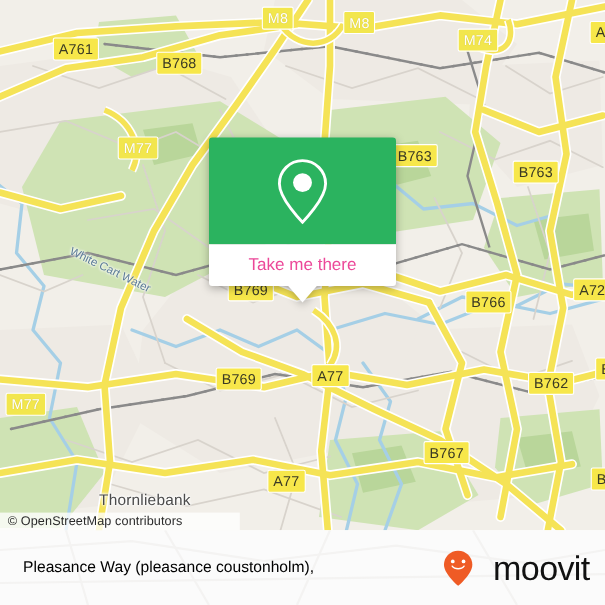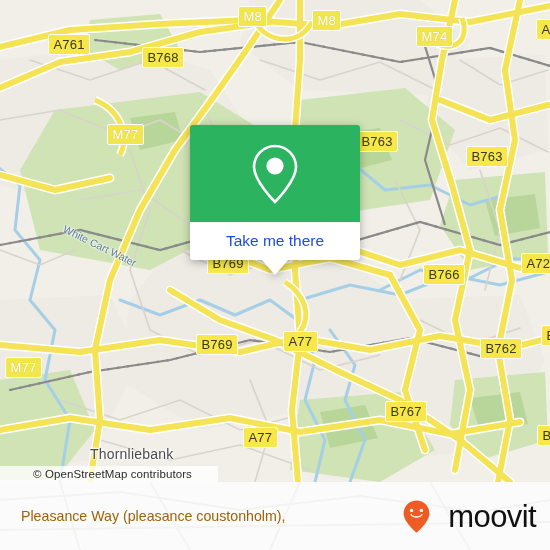--- a/index.html
+++ b/index.html
@@ -16,21 +16,20 @@
   .map-svg{position:absolute;left:0;top:0;width:550px;height:482px;display:block;}
 
   
   .attrib{
     position:absolute;left:0;top:466px;width:218px;height:16px;
     background:rgba(255,255,255,0.78);
     display:flex;align-items:center;
     padding-left:7px;box-sizing:border-box;
     font-size:11.5px;color:#2b2b2b;letter-spacing:0.1px;
     white-space:nowrap;
-    justify-content:center;
   }
 
   
   .shield{
     position:absolute;
     background:#f7e74a;
     border:1.6px solid #ffffff;
     border-radius:2px;
     color:#3a3a24;
     font-weight:normal;
@@ -63,42 +62,42 @@
   }
   .callout-head{
     height:97px;background:#2bb35f;
     border-top-left-radius:3px;border-top-right-radius:3px;
     display:flex;align-items:center;justify-content:center;
   }
   .callout-foot{
     height:38px;background:#ffffff;
     border-bottom-left-radius:3px;border-bottom-right-radius:3px;
     display:flex;align-items:center;justify-content:center;
-    font-size:15.5px;color:#1d4ed8;
+    font-size:15.5px;color:#ec4899;
   }
   .callout-tail{
     position:absolute;left:50%;top:135px;margin-left:-13px;
     width:0;height:0;
     border-left:13px solid transparent;
     border-right:13px solid transparent;
     border-top:15px solid #ffffff;
   }
 
   
   .bottombar{
     position:absolute;left:0;top:482px;width:550px;height:68px;
     background:#fbfbfb;overflow:hidden;
   }
   .bottombar-wm{position:absolute;left:0;top:-482px;width:550px;height:550px;opacity:.10;}
   .bottombar-inner{
     position:relative;width:100%;height:100%;
     display:flex;align-items:center;justify-content:space-between;
     padding:0 14px 0 21px;box-sizing:border-box;
   }
-  .addr{font-size:14.2px;line-height:20px;color:#a16207;max-width:360px;}
+  .addr{font-size:14.2px;line-height:20px;color:#000000;max-width:360px;}
   .addr .l2{display:block;}
   .logo{display:flex;align-items:center;gap:2px;}
   .logo-pin{width:27px;height:33px;flex:none;}
   .logo-text{font-size:31px;line-height:31px;color:#111;letter-spacing:-0.6px;font-weight:normal;margin-left:16px;}
 </style>
 </head>
 <body>
 
 <div class="screen">
 

